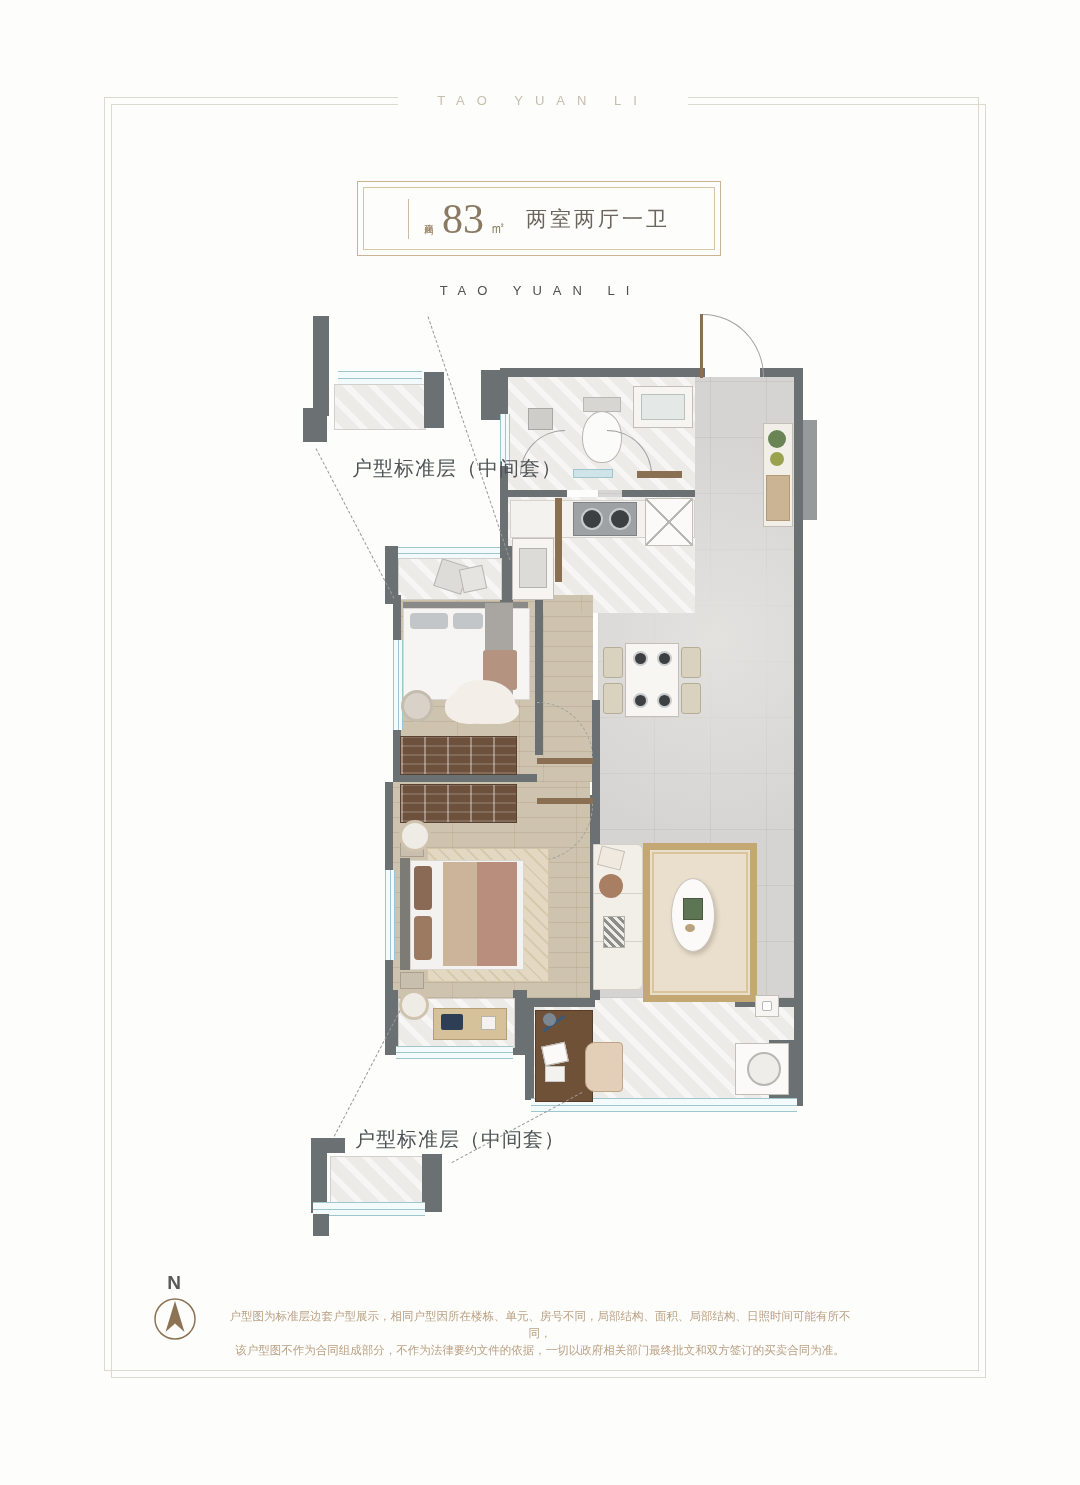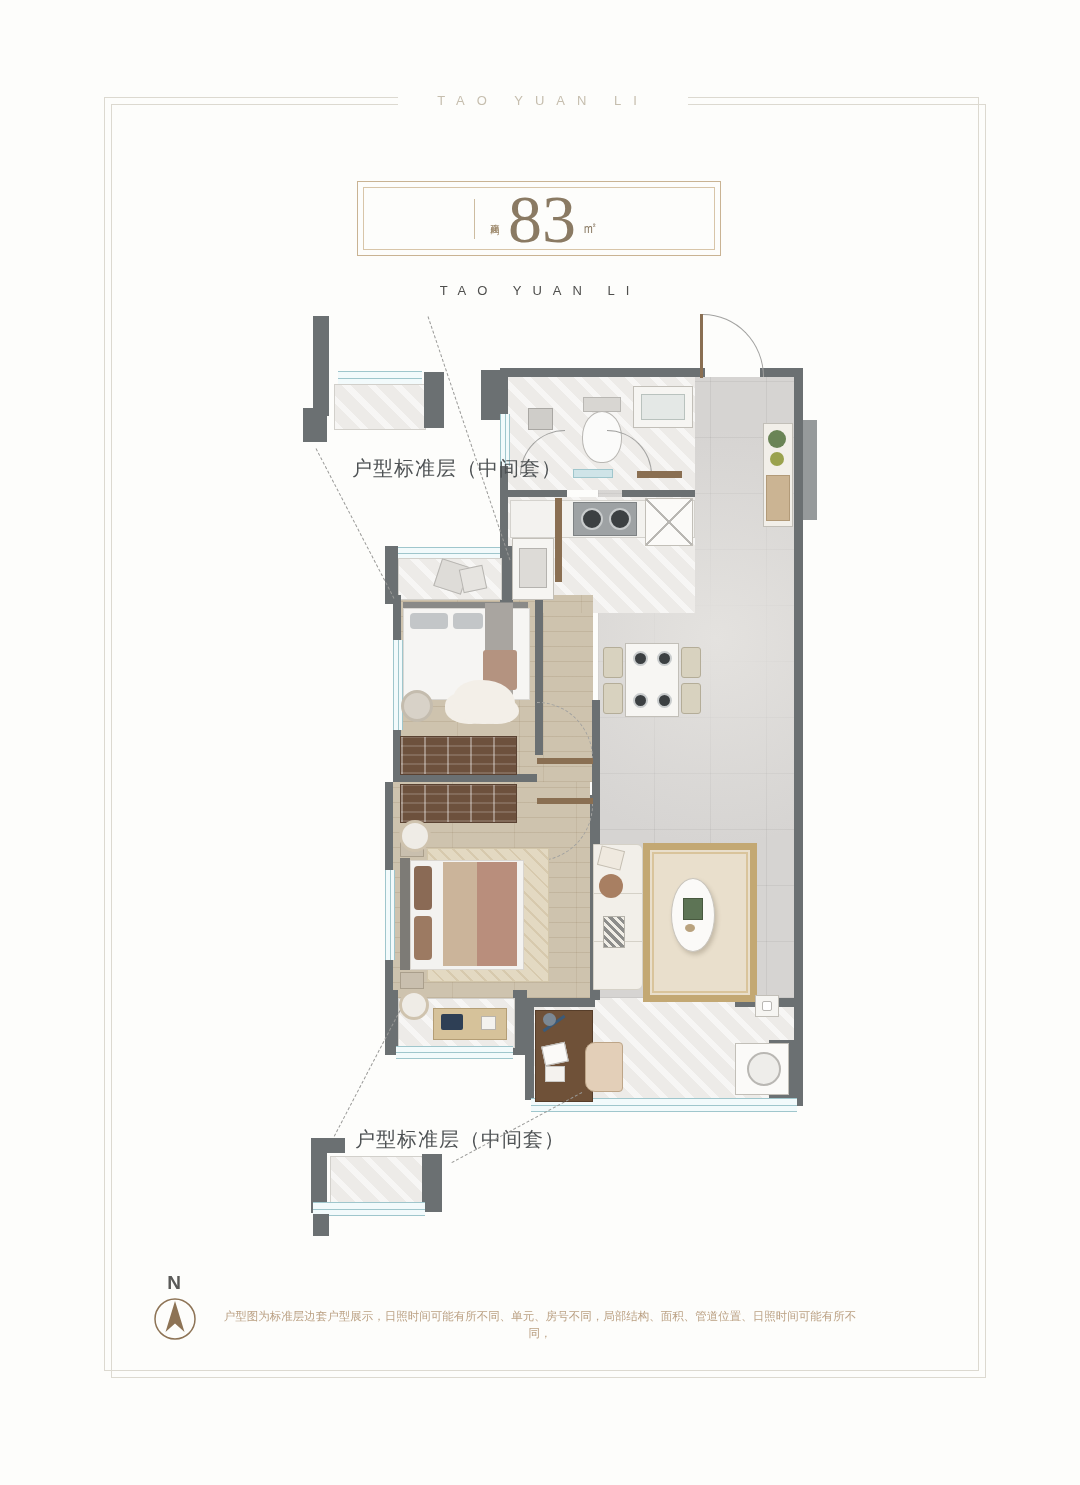--- a/index.html
+++ b/index.html
@@ -12,21 +12,21 @@
               color:#c6beae;font-size:13px;letter-spacing:12px;line-height:30px;}
   
   .title-box{position:absolute;border:1px solid #c9b393;}
   .title-inner{position:absolute;inset:5px;border:1px solid #d8c5a8;
                display:flex;align-items:center;justify-content:center;gap:14px;}
   .t-name{font-family:"Liberation Serif",serif;font-size:36px;color:#8d7355;
           letter-spacing:6px;font-weight:bold;}
   .t-div{width:1px;height:40px;background:#cdbca0;}
   .t-arealabel{writing-mode:vertical-rl;text-orientation:upright;font-size:9px;
                color:#9b8668;letter-spacing:1px;line-height:11px;}
-  .t-num{font-family:"Liberation Serif",serif;font-size:68px;color:#8a7a63;line-height:54px;}
+  .t-num{font-family:"Liberation Serif",serif;font-size:42px;color:#8a7a63;line-height:54px;}
   .t-unit{font-size:16px;color:#8a7a63;align-self:flex-end;margin:0 6px 10px -8px;}
   .t-layout{font-size:21px;color:#6b655c;letter-spacing:3px;}
   .subtitle{position:absolute;width:100%;text-align:center;color:#4f4f4d;
             font-size:13px;letter-spacing:11px;}
   
   .w{background:#6b7072;}
   .wl{background:#969a9b;}
   .marble{background:#edebe8;background-image:repeating-linear-gradient(45deg,rgba(255,255,255,.55) 0 6px,transparent 6px 18px);}
   .tile{background:#d6d4d2;background-image:
         radial-gradient(circle at 60% 42%,#e4e2df 0,rgba(228,226,223,0) 55%),
@@ -68,20 +68,21 @@
 <div class="frame-rect" style="left:104px;top:97px;width:873px;height:1272px;"></div>
 <div class="frame-rect" style="left:111px;top:104px;width:873px;height:1272px;"></div>
 <div class="frame-text" style="left:398px;top:86px;width:290px;height:30px;">TAO YUAN LI</div>
 
 <div class="title-box" style="left:357px;top:181px;width:362px;height:73px;">
   <div class="title-inner">
     <span class="t-div"></span>
     <span class="t-arealabel">建面约</span>
     <span class="t-num" style="margin-left:-6px;">83</span>
     <span class="t-unit">㎡</span>
+    <span class="t-layout">两室两厅一卫</span>
   </div>
 </div>
 <div class="subtitle" style="top:283px;">TAO YUAN LI</div>
 
 <div class="abs" style="left:385px;top:350px;width:450px;height:780px;">
 
   <div class="abs tile" style="left:213px;top:27px;width:196px;height:621px;"></div>
   <div class="abs marble" style="left:123px;top:27px;width:187px;height:113px;"></div>
   <div class="abs marble" style="left:123px;top:147px;width:187px;height:116px;"></div>
   <div class="abs wood" style="left:10px;top:245px;width:198px;height:187px;"></div>
@@ -244,14 +245,15 @@
   <div class="abs w" style="left:313px;top:1214px;width:16px;height:22px;"></div>
 </div>
 
 <div class="compassN" style="left:152px;top:1272px;width:44px;">N</div>
 <svg style="position:absolute;left:152px;top:1296px;" width="46" height="46" viewBox="0 0 46 46">
   <circle cx="23" cy="23" r="20" fill="none" stroke="#8d7355" stroke-width="1.5"></circle>
   <path d="M23 5 L32.5 36 L23 27.5 L13.5 36 Z" fill="#8d7355"></path>
 </svg>
 
 <div class="disclaimer" style="top:1308px;">
-  <div>户型图为标准层边套户型展示，日照时间可能有所不同、单元、房号不同，局部结构、面积、管道位置、日照时间可能有所不同，</div>
+  <div>户型图为标准层边套户型展示，相同户型因所在楼栋、单元、房号不同，局部结构、面积、局部结构、日照时间可能有所不同，</div>
+  <div>该户型图不作为合同组成部分，不作为法律要约文件的依据，一切以政府相关部门最终批文和双方签订的买卖合同为准。</div>
 </div>
 
 </body></html>

